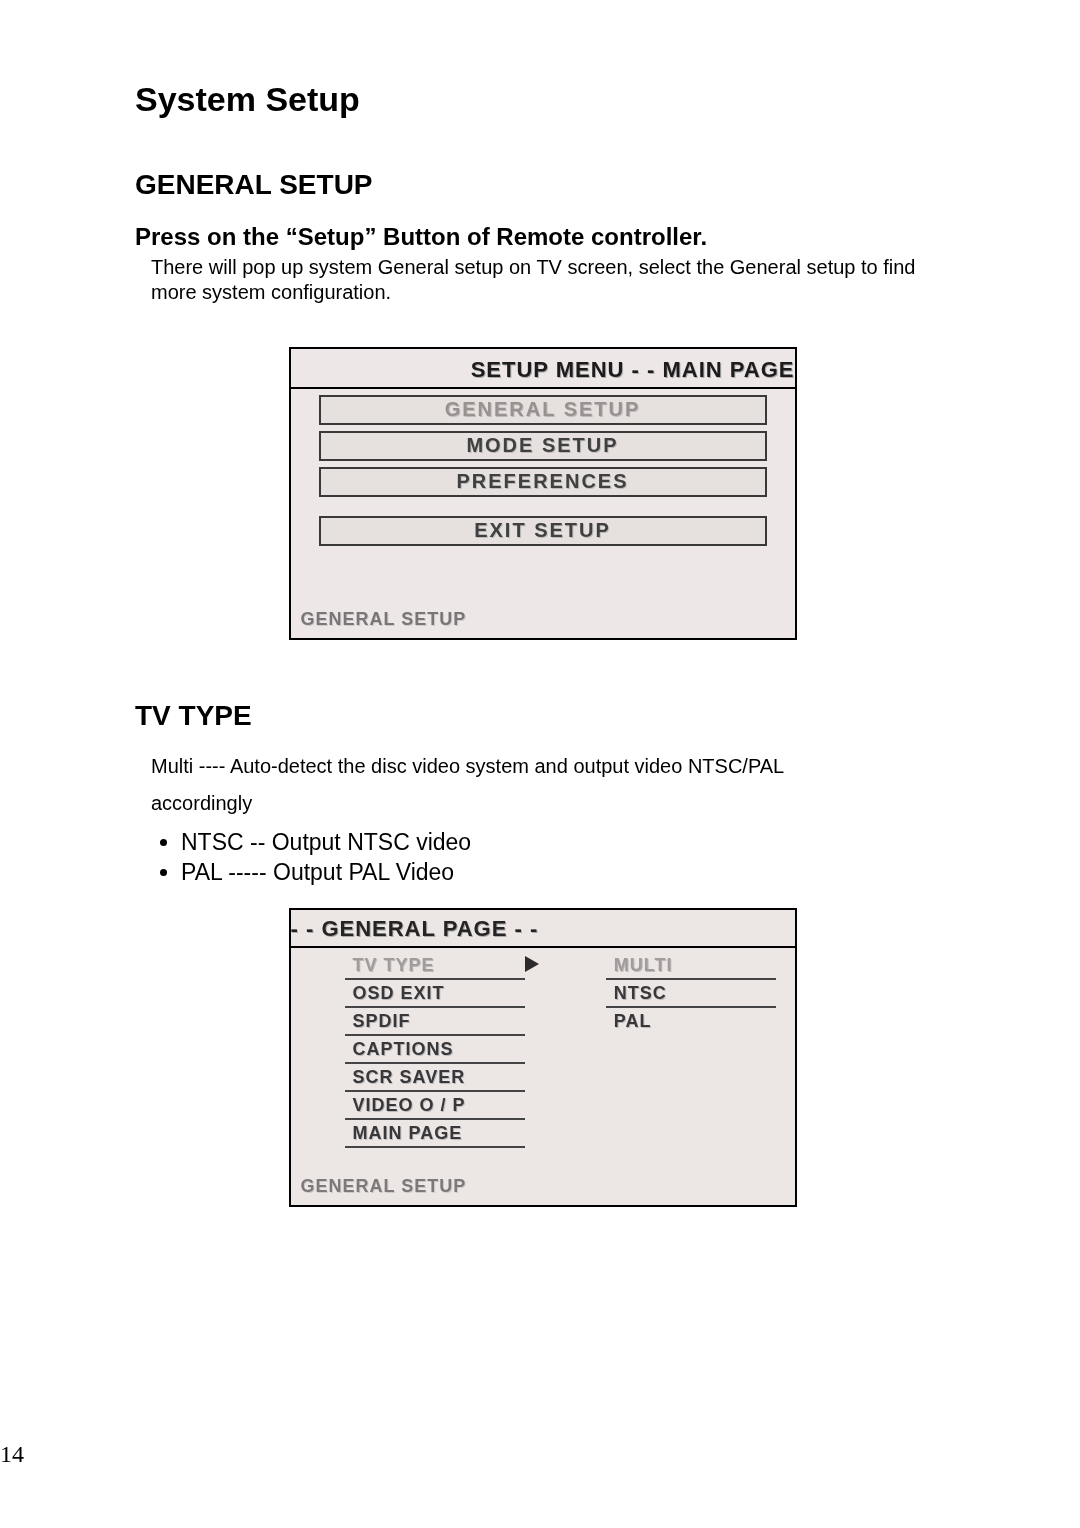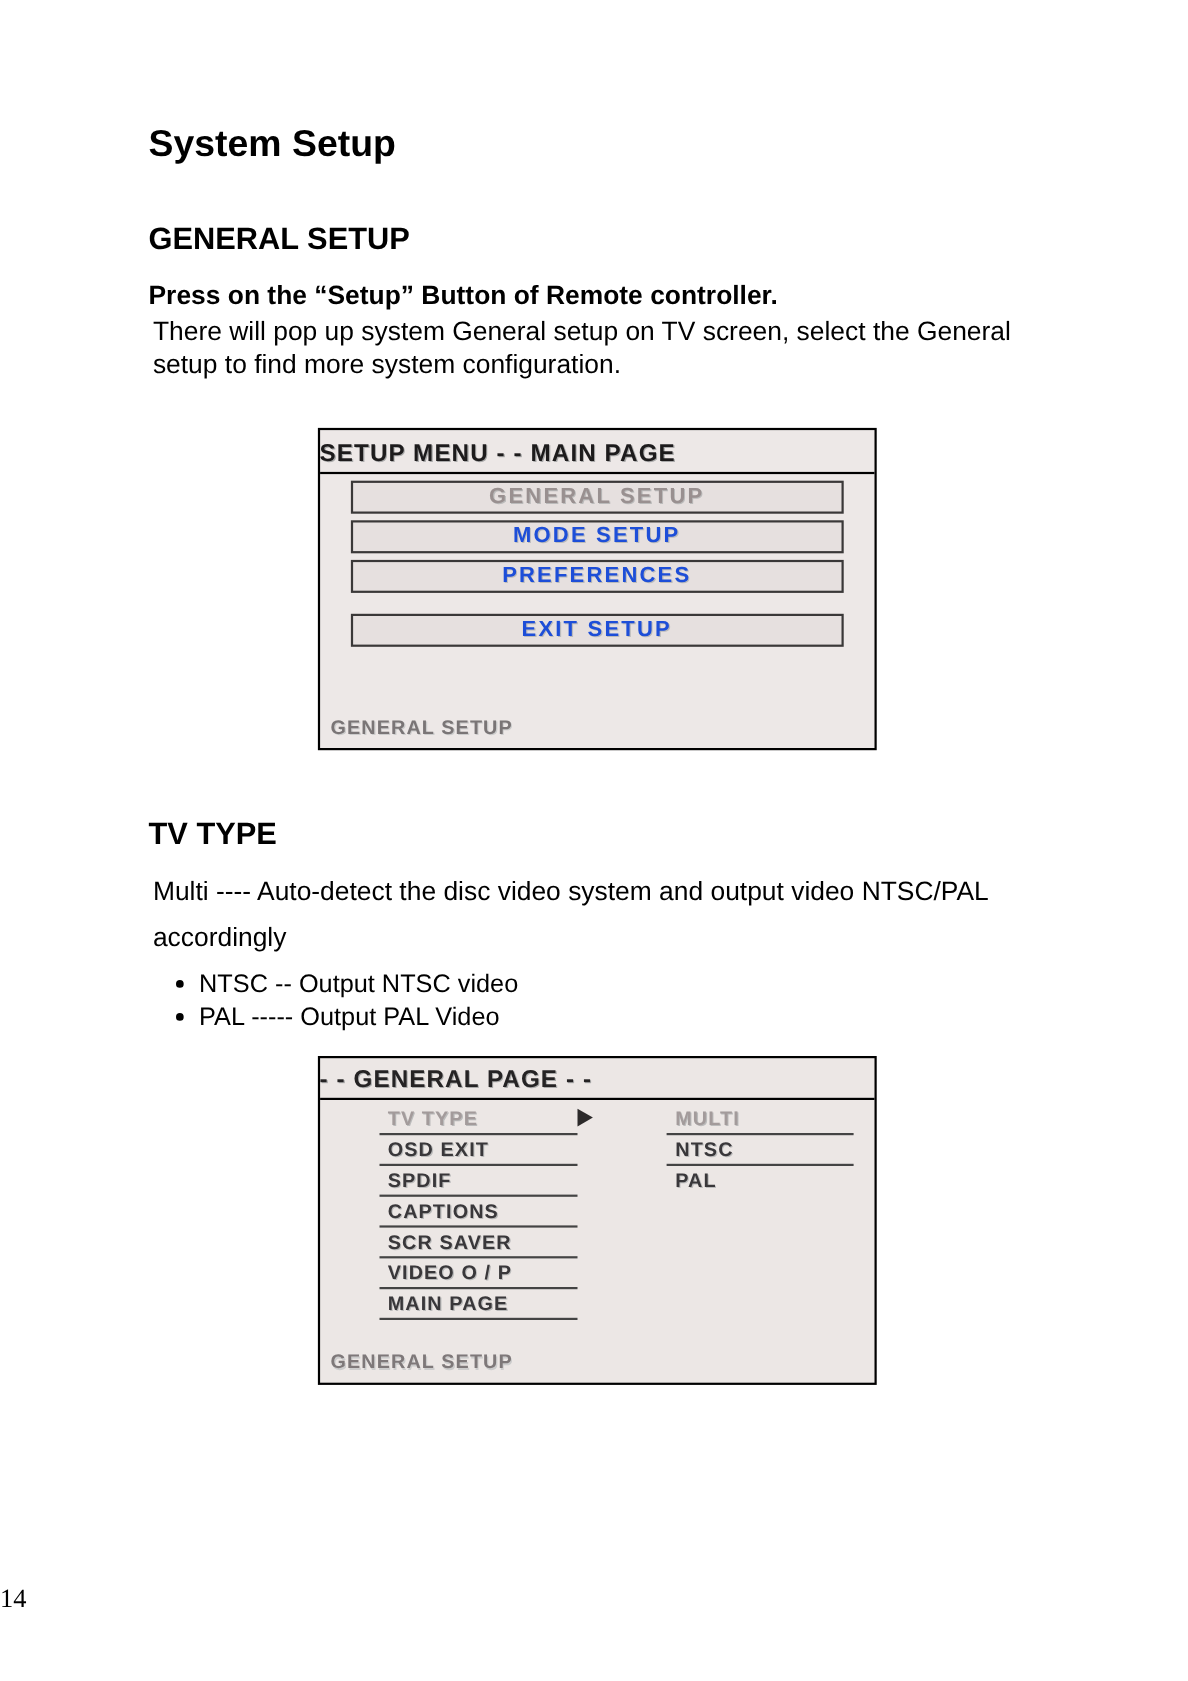--- a/index.html
+++ b/index.html
@@ -8,59 +8,59 @@
     background: #fff;
     width: 1080px;
     height: 1528px;
     font-family: Arial, Helvetica, sans-serif;
     color: #000;
   }
   .page {
     box-sizing: border-box;
     width: 1080px;
     height: 1528px;
-    padding: 112px 130px 60px 135px;
+    padding: 80px 130px 60px 135px;
     position: relative;
   }
   h1.title {
     font-size: 34px;
     font-weight: bold;
     margin: 0 0 50px 0;
   }
   h2.section {
     font-size: 28px;
     font-weight: bold;
     margin: 0 0 22px 0;
   }
   p.bold-line {
     font-size: 24px;
     font-weight: bold;
     margin: 12px 0 4px 0;
   }
   p.body-line {
-    font-size: 24px;
-    margin: 0 0 2px 4px;
+    font-size: 20px;
+    margin: 0 0 2px 16px;
     line-height: 1.25;
   }
   .spacer-sm { height: 20px; }
   .spacer-md { height: 40px; }
   .spacer-lg { height: 60px; }
 
   
   .osd-wrap {
     width: 508px;
     margin: 0 auto;
   }
   .osd1 {
     border: 2px solid #000;
     background: #ede8e7;
     font-family: Arial, sans-serif;
   }
   .osd1-title {
-    text-align: left;
+    text-align: right;
     font-size: 22px;
     font-weight: bold;
     letter-spacing: 1px;
     color: #1d1b1c;
     padding: 8px 0 4px 0;
     text-shadow: 1px 1px 0 #aaa;
   }
   .osd1-sep {
     height: 2px;
     background: #000;
@@ -68,21 +68,21 @@
   .osd1-body {
     padding: 0;
   }
   .osd1-line {
     border: 2px solid #3a3838;
     margin: 6px 28px 3px 28px;
     text-align: center;
     font-size: 20px;
     font-weight: bold;
     letter-spacing: 2px;
-    color: #1d4ed8;
+    color: #404040;
     text-shadow: 1px 1px 0 #bbb;
     padding: 1px 0 2px 0;
     background: #e6e0df;
   }
   .osd1-line.highlight {
     color: #999090;
   }
   .osd1-gap {
     height: 10px;
   }

